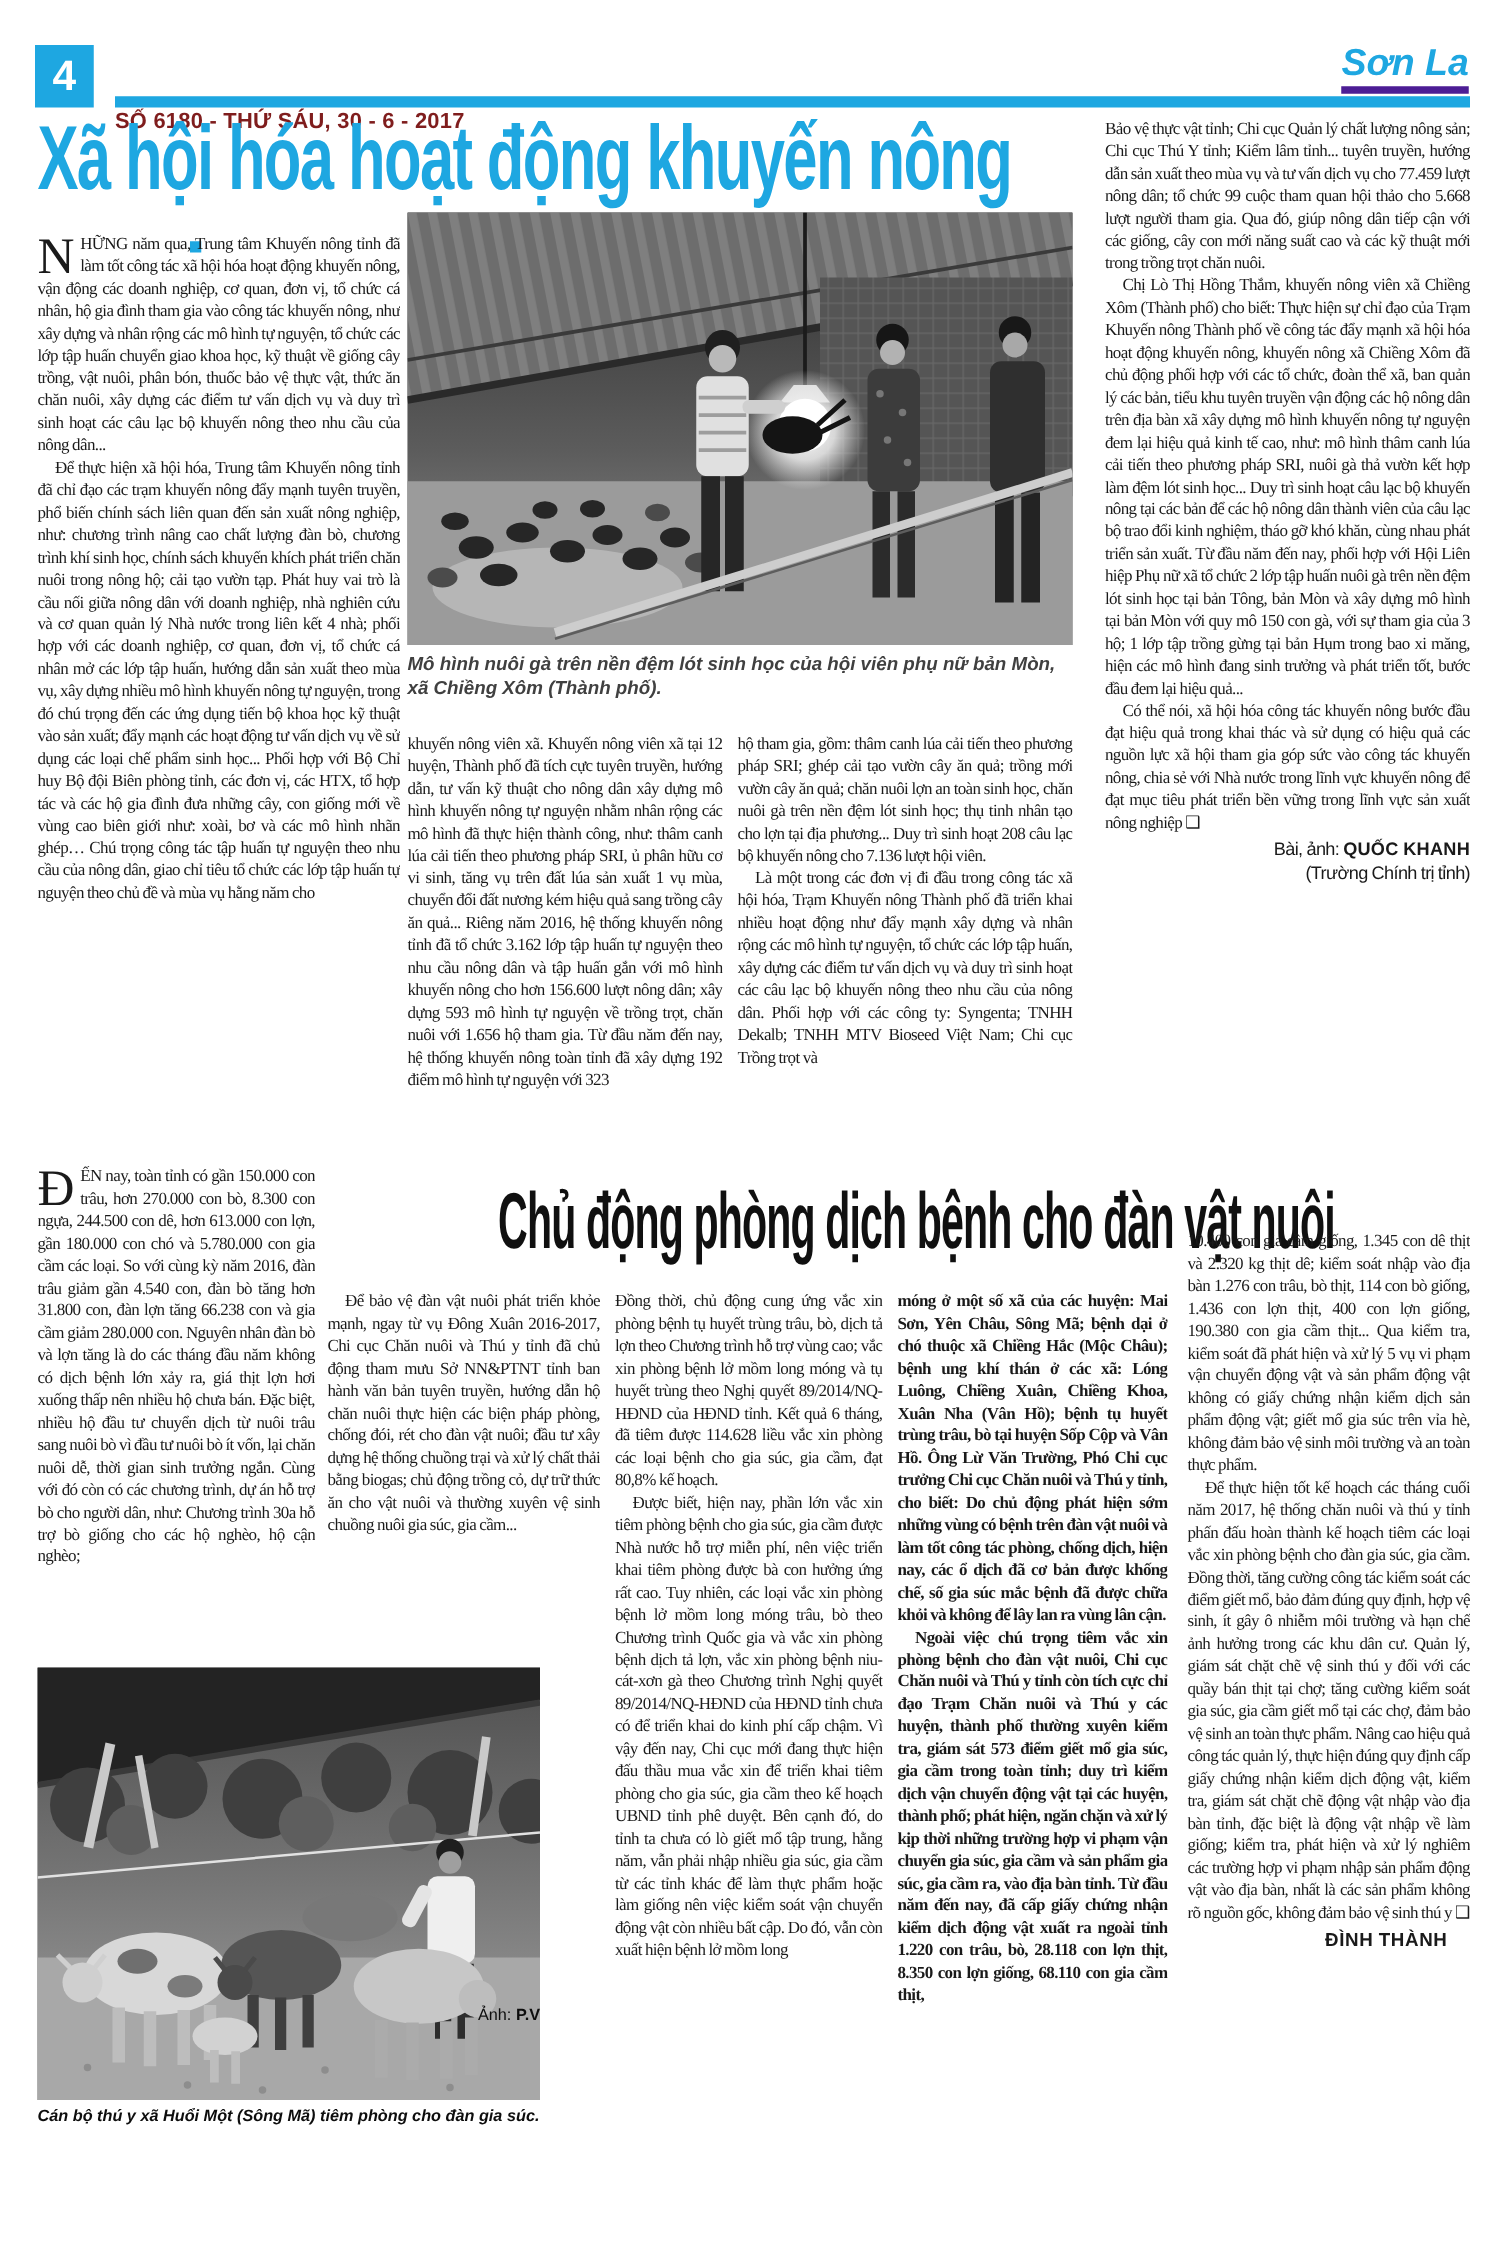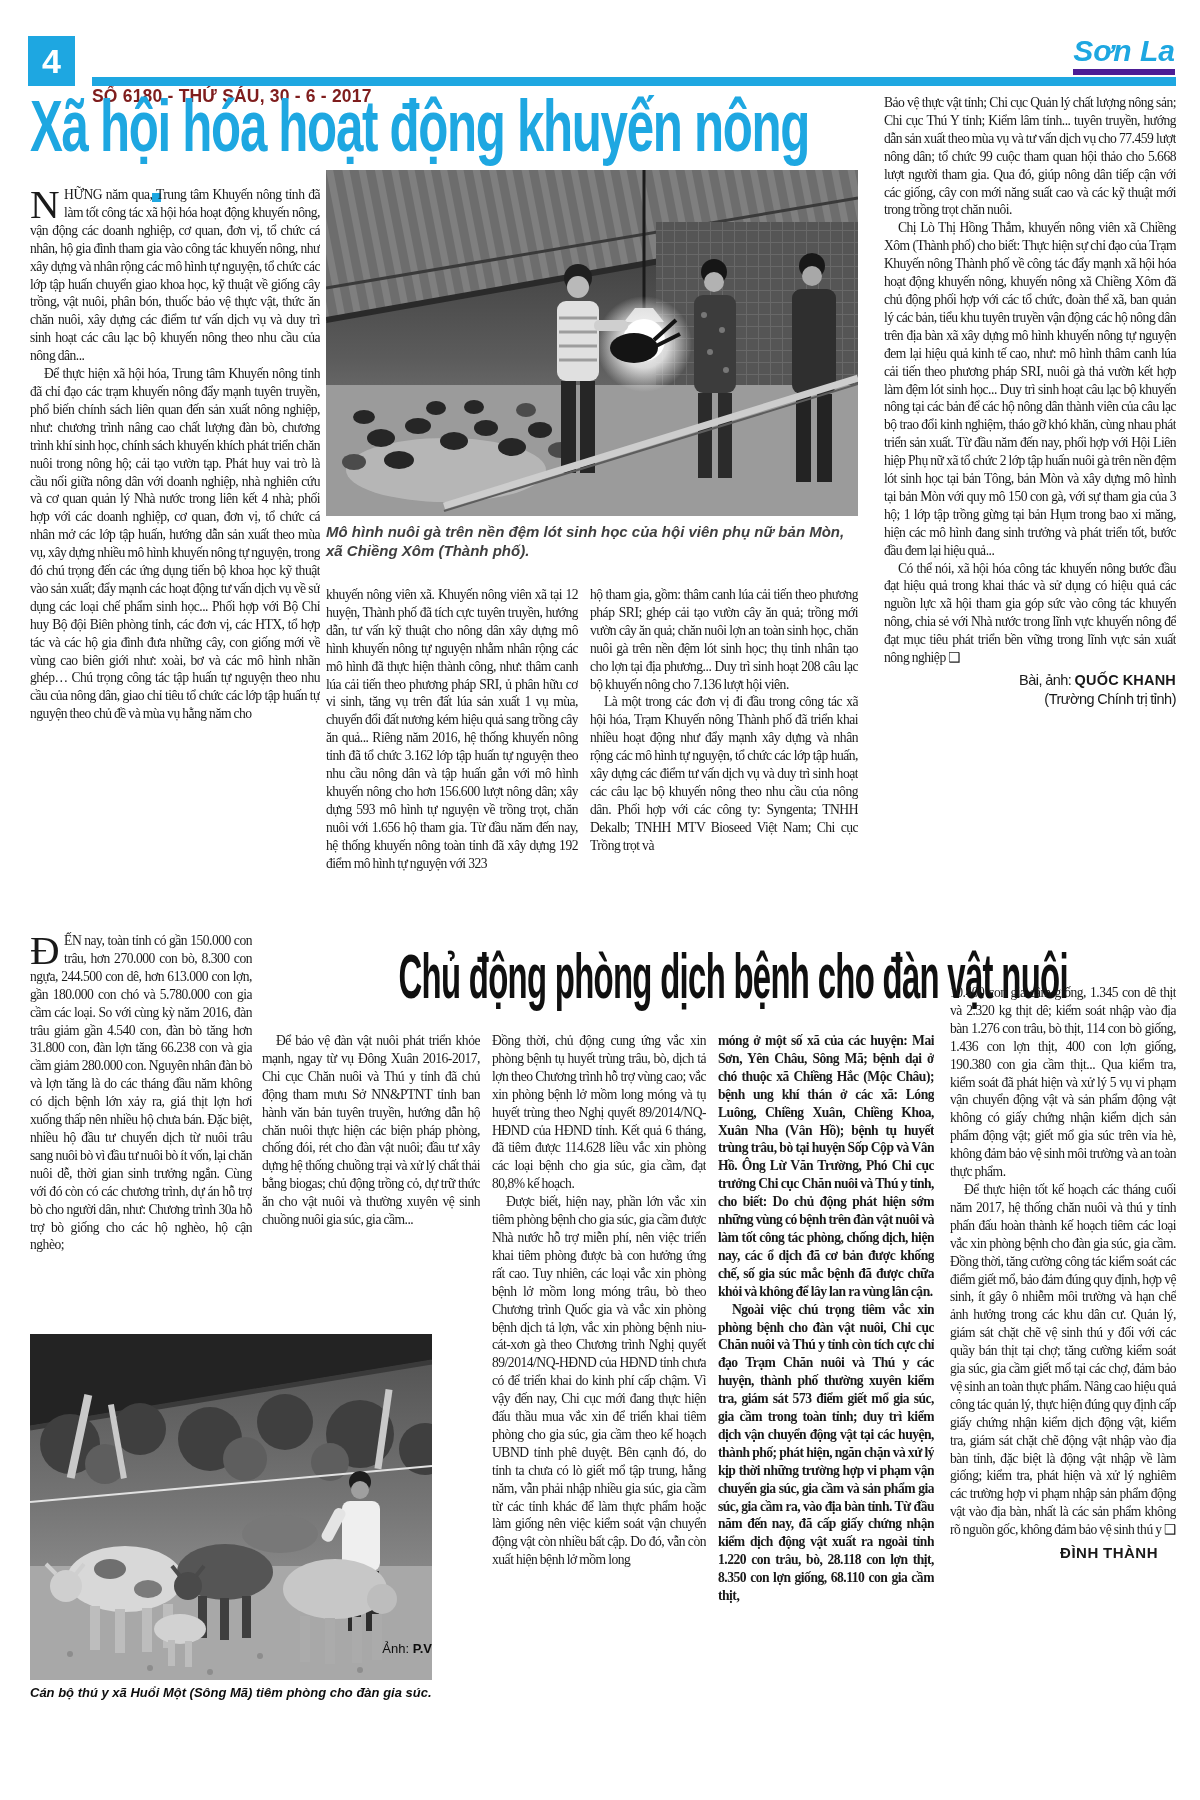--- a/index.html
+++ b/index.html
@@ -263,21 +263,21 @@
           <rect x="342" y="280" width="10" height="46"></rect>
         </g>
       <ellipse cx="150" cy="295" rx="26" ry="15" fill="#d2d2d2"></ellipse>
       <g fill="#bdbdbd">
           <rect x="138" y="306" width="7" height="26"></rect>
           <rect x="155" y="307" width="7" height="26"></rect>
         </g>
     </svg>
   </div>
   <div class="abs cap2" style="left:30px;top:1684px;width:402px;">Cán bộ thú y xã Huổi Một (Sông Mã) tiêm phòng cho đàn gia súc.</div>
-  <div class="abs credit" style="left:30px;top:1640px;width:402px;">
+  <div class="abs credit" style="left:30px;top:1603px;width:402px;">
     <span>Ảnh: </span><b>P.V</b>
   </div>
 
   <div class="abs col bt" style="left:492px;top:1032px;width:214px;height:742px;">
     <p>Đồng thời, chủ động cung ứng vắc xin phòng bệnh tụ huyết trùng trâu, bò, dịch tả lợn theo Chương trình hỗ trợ vùng cao; vắc xin phòng bệnh lở mồm long móng và tụ huyết trùng theo Nghị quyết 89/2014/NQ-HĐND của HĐND tỉnh. Kết quả 6 tháng, đã tiêm được 114.628 liều vắc xin phòng các loại bệnh cho gia súc, gia cầm, đạt 80,8% kế hoạch.</p>
     <p class="ind">Được biết, hiện nay, phần lớn vắc xin tiêm phòng bệnh cho gia súc, gia cầm được Nhà nước hỗ trợ miễn phí, nên việc triển khai tiêm phòng được bà con hưởng ứng rất cao. Tuy nhiên, các loại vắc xin phòng bệnh lở mồm long móng trâu, bò theo Chương trình Quốc gia và vắc xin phòng bệnh dịch tả lợn, vắc xin phòng bệnh niu-cát-xơn gà theo Chương trình Nghị quyết 89/2014/NQ-HĐND của HĐND tỉnh chưa có để triển khai do kinh phí cấp chậm. Vì vậy đến nay, Chi cục mới đang thực hiện đấu thầu mua vắc xin để triển khai tiêm phòng cho gia súc, gia cầm theo kế hoạch UBND tỉnh phê duyệt. Bên cạnh đó, do tỉnh ta chưa có lò giết mổ tập trung, hằng năm, vẫn phải nhập nhiều gia súc, gia cầm từ các tỉnh khác để làm thực phẩm hoặc làm giống nên việc kiểm soát vận chuyển động vật còn nhiều bất cập. Do đó, vẫn còn xuất hiện bệnh lở mồm long</p>
   </div>
   <div class="abs col bt" style="left:718px;top:1032px;width:216px;height:742px;font-weight:bold;">
     <p>móng ở một số xã của các huyện: Mai Sơn, Yên Châu, Sông Mã; bệnh dại ở chó thuộc xã Chiềng Hắc (Mộc Châu); bệnh ung khí thán ở các xã: Lóng Luông, Chiềng Xuân, Chiềng Khoa, Xuân Nha (Vân Hồ); bệnh tụ huyết trùng trâu, bò tại huyện Sốp Cộp và Vân Hồ. Ông Lừ Văn Trường, Phó Chi cục trưởng Chi cục Chăn nuôi và Thú y tỉnh, cho biết: Do chủ động phát hiện sớm những vùng có bệnh trên đàn vật nuôi và làm tốt công tác phòng, chống dịch, hiện nay, các ổ dịch đã cơ bản được khống chế, số gia súc mắc bệnh đã được chữa khỏi và không để lây lan ra vùng lân cận.</p>
     <p class="ind">Ngoài việc chú trọng tiêm vắc xin phòng bệnh cho đàn vật nuôi, Chi cục Chăn nuôi và Thú y tỉnh còn tích cực chỉ đạo Trạm Chăn nuôi và Thú y các huyện, thành phố thường xuyên kiểm tra, giám sát 573 điểm giết mổ gia súc, gia cầm trong toàn tỉnh; duy trì kiểm dịch vận chuyển động vật tại các huyện, thành phố; phát hiện, ngăn chặn và xử lý kịp thời những trường hợp vi phạm vận chuyển gia súc, gia cầm và sản phẩm gia súc, gia cầm ra, vào địa bàn tỉnh. Từ đầu năm đến nay, đã cấp giấy chứng nhận kiểm dịch động vật xuất ra ngoài tỉnh 1.220 con trâu, bò, 28.118 con lợn thịt, 8.350 con lợn giống, 68.110 con gia cầm thịt,</p>

